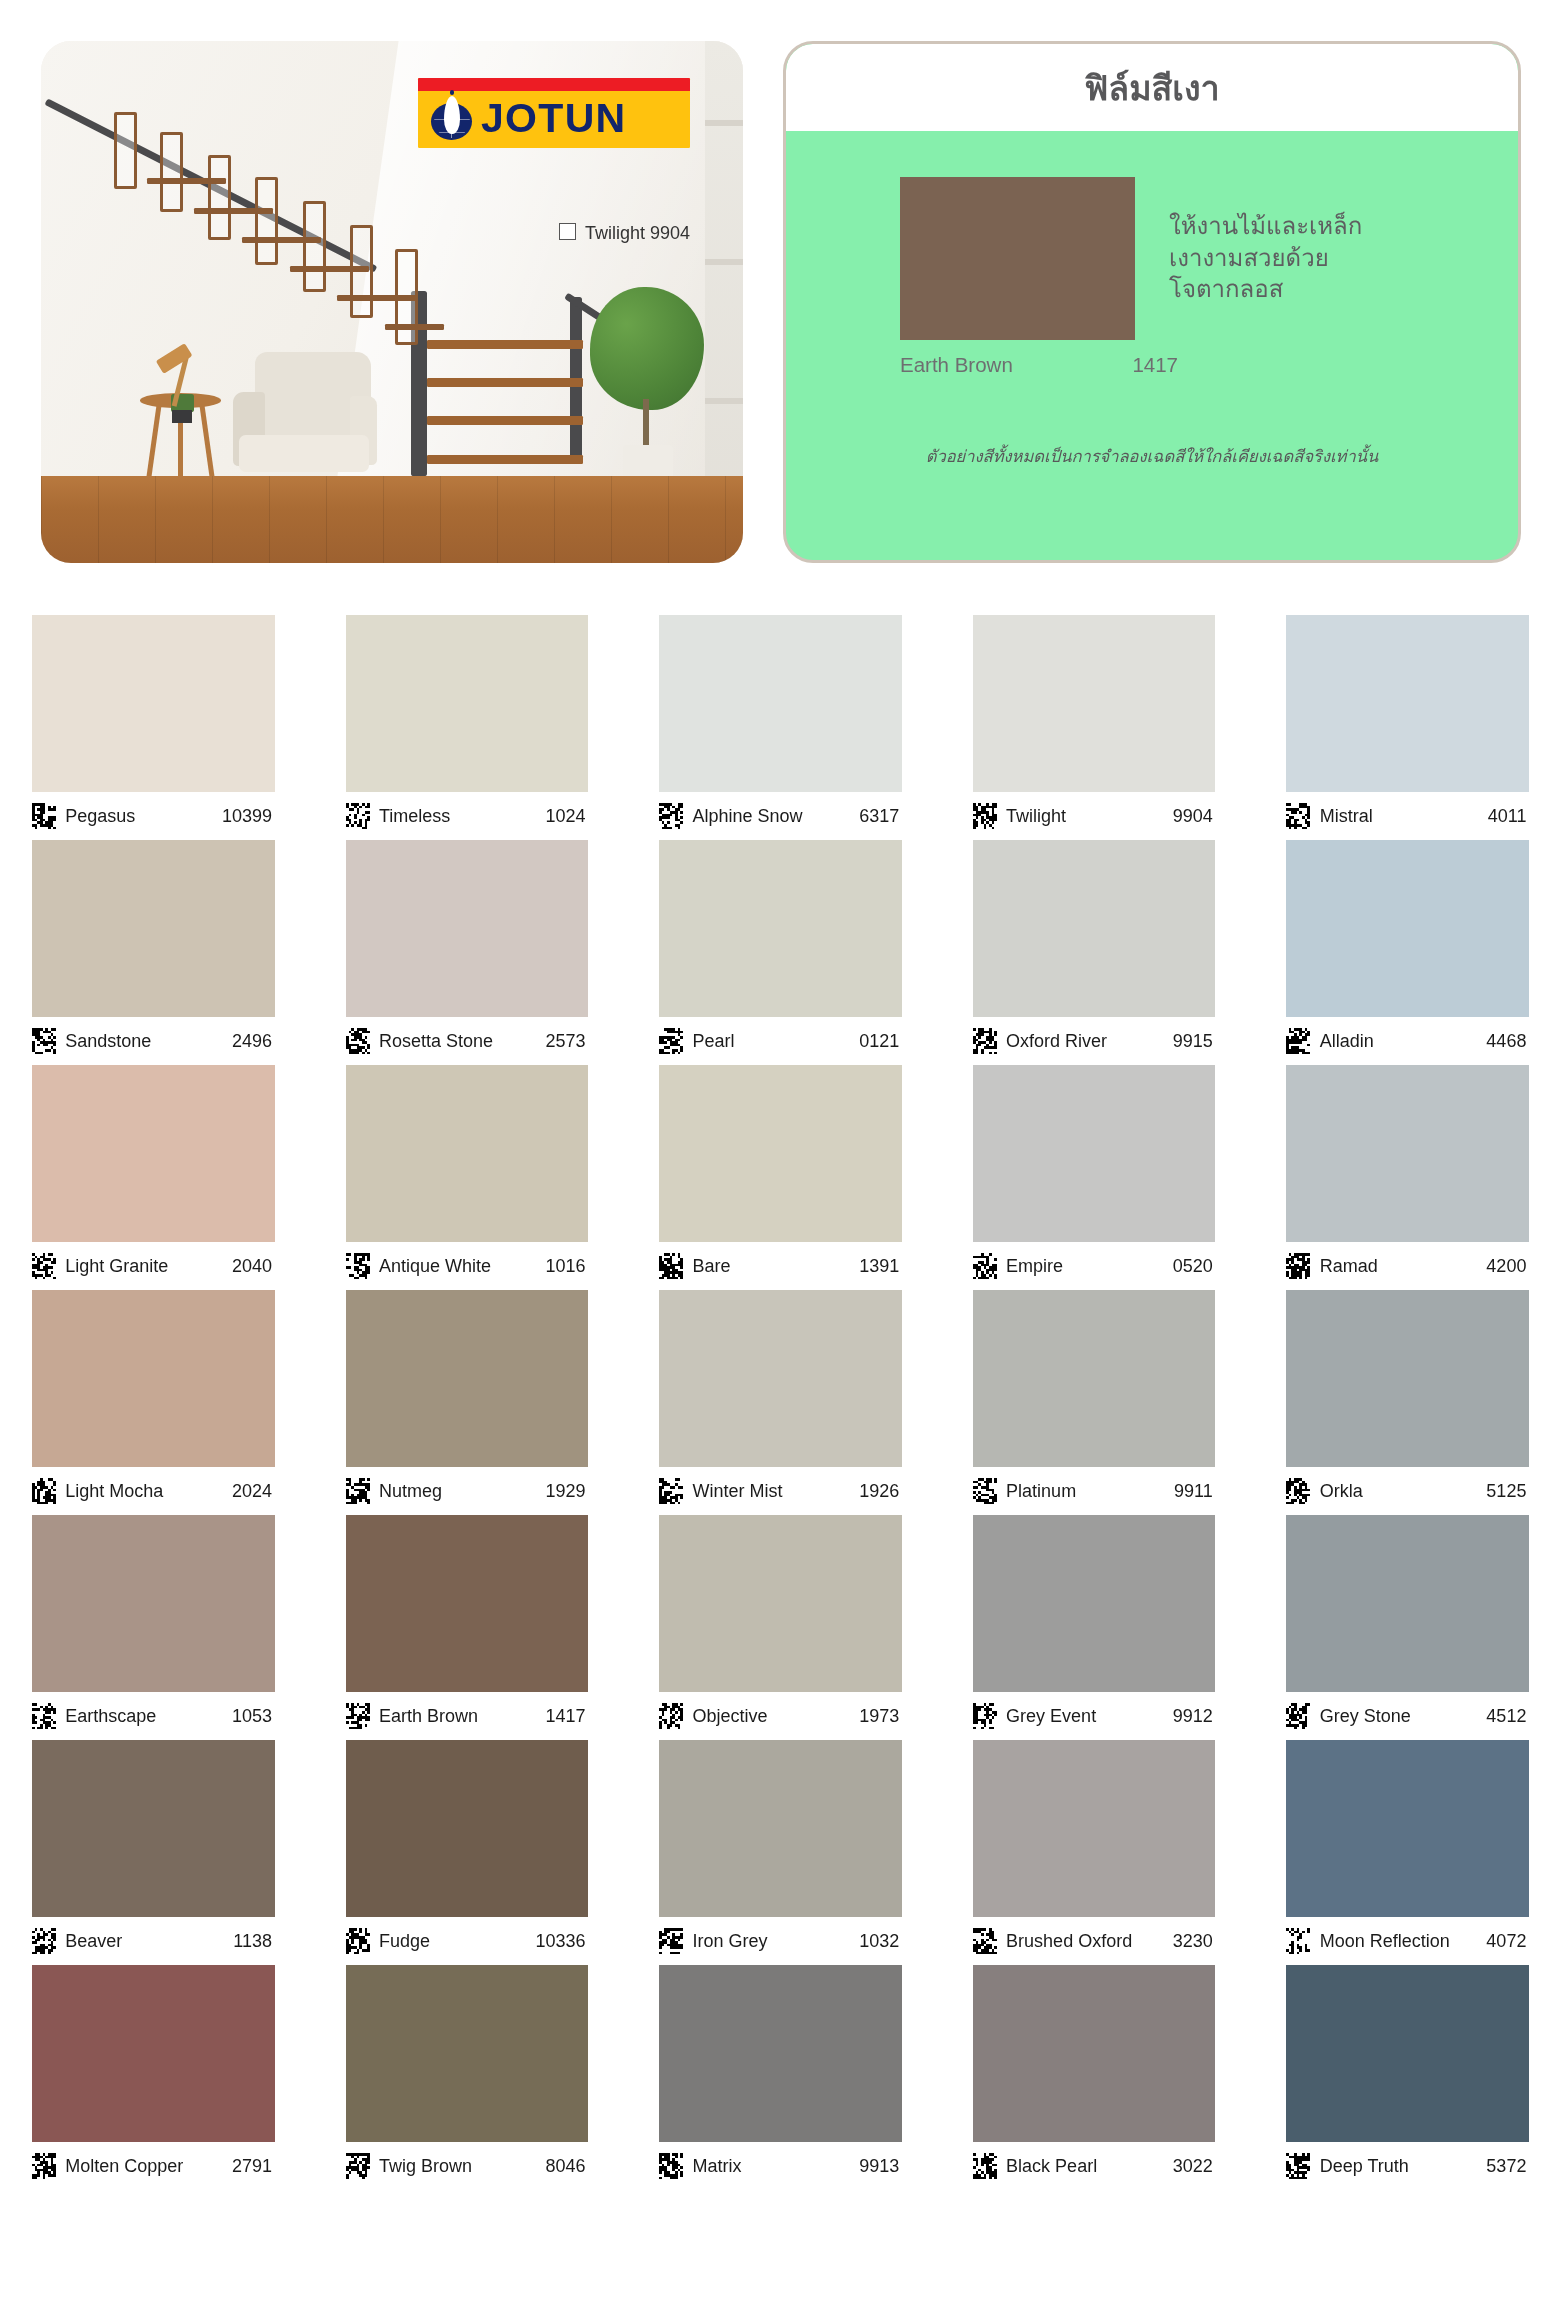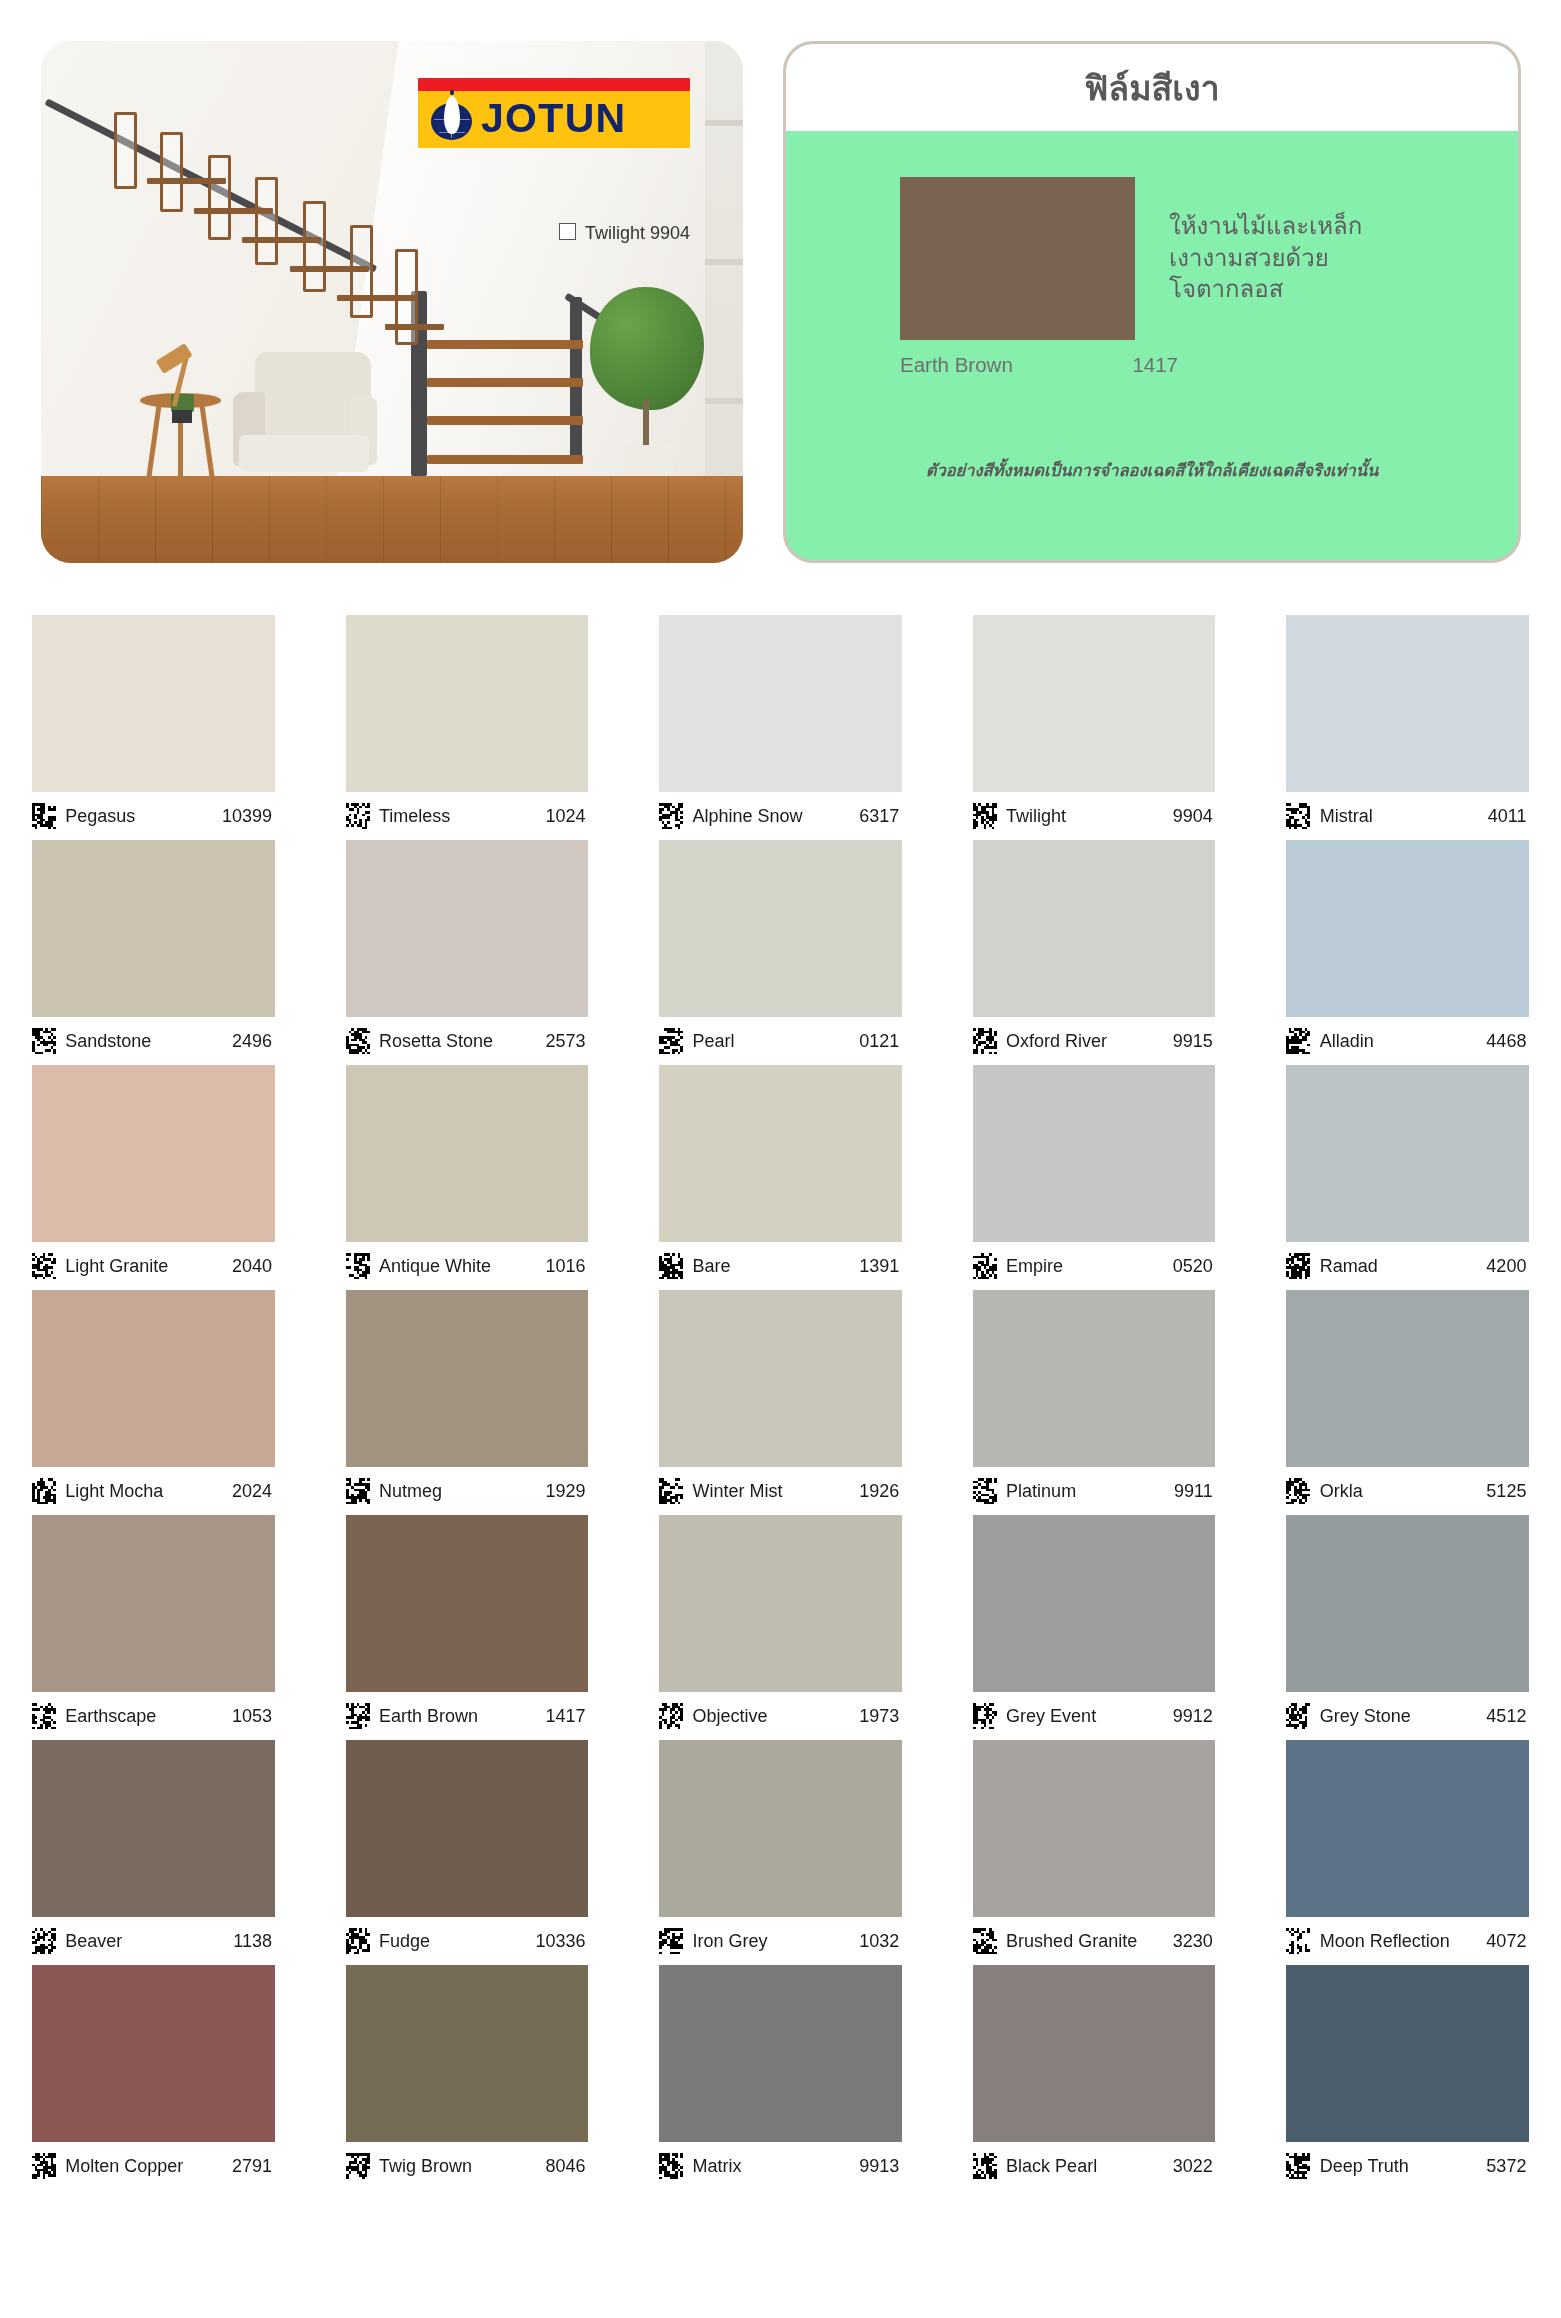--- a/index.html
+++ b/index.html
@@ -129,22 +129,22 @@
   .big-name{
     position:absolute;left:114px;top:222px;width:278px;
     display:flex;justify-content:space-between;
     font-size:20.5px;color:#6E6E70;
   }
   .panel-desc{
     position:absolute;left:383px;top:79px;width:317px;
     font-size:24px;line-height:1.32;color:#5E5E60;
   }
   .panel-note{
-    position:absolute;left:0;top:327px;width:100%;text-align:center;
-    font-size:16.5px;line-height:1.55;color:#585859;font-style:italic;font-weight:bold;
+    position:absolute;left:0;top:313px;width:100%;text-align:center;
+    font-size:16.5px;line-height:1.55;color:#585859;font-style:italic;
   }
 
   
   .grid{
     position:absolute;left:0;top:615px;width:1561px;
     display:grid;
     grid-template-columns:repeat(5,1fr);
     column-gap:71px;row-gap:0;
     padding:0 32px;box-sizing:border-box;
   }
@@ -1983,21 +1983,21 @@
               <rect x="28" y="32" width="4" height="4" fill="#000"></rect>
               <rect x="4" y="36" width="4" height="4" fill="#000"></rect>
               <rect x="8" y="36" width="4" height="4" fill="#000"></rect>
               <rect x="12" y="36" width="4" height="4" fill="#000"></rect>
               <rect x="16" y="36" width="4" height="4" fill="#000"></rect>
               <rect x="20" y="36" width="4" height="4" fill="#000"></rect>
               <rect x="24" y="36" width="4" height="4" fill="#000"></rect>
               <rect x="28" y="36" width="4" height="4" fill="#000"></rect>
               <rect x="32" y="36" width="4" height="4" fill="#000"></rect>
             </svg></span>
-          <span class="cname">Brushed Granite</span>
+          <span class="cname">Brushed Oxford</span>
           <span class="ccode">3230</span>
         </div>
       </div>
       <div class="cell">
         <div class="chip" style="background: rgb(92, 114, 134);"></div>
         <div class="meta">
           <span class="qr"><svg viewBox="0 0 36 40" width="24" height="26.4" shape-rendering="crispEdges">
     <rect width="36" height="40" fill="#fff"></rect>
               <rect x="0" y="0" width="4" height="4" fill="#000"></rect>
               <rect x="8" y="0" width="4" height="4" fill="#000"></rect>

